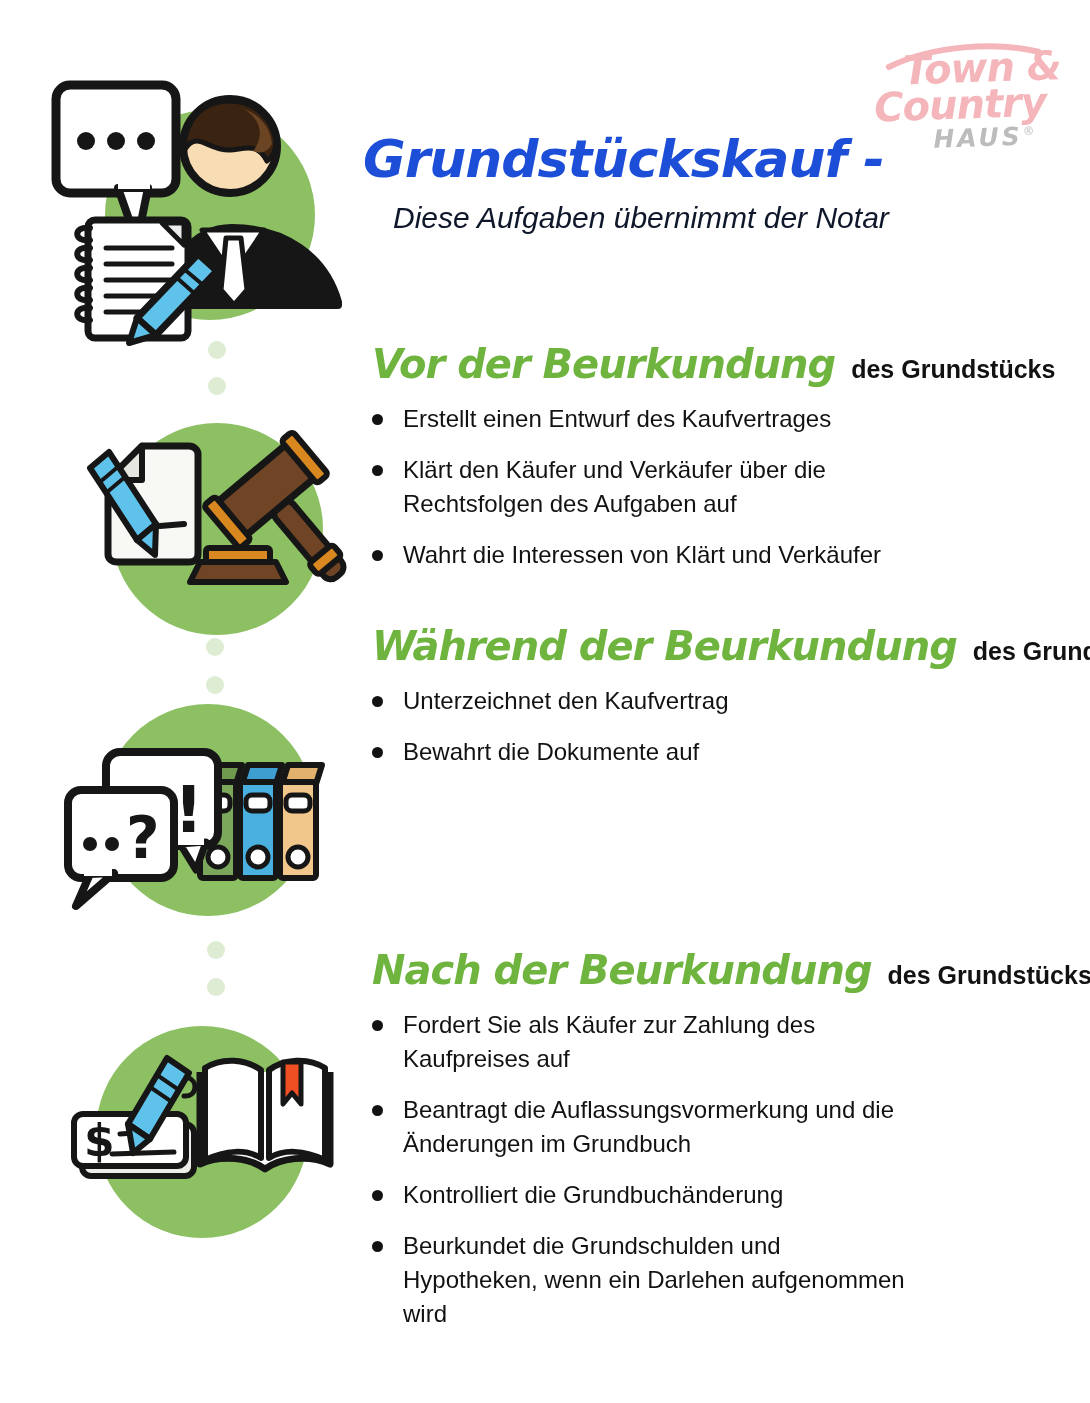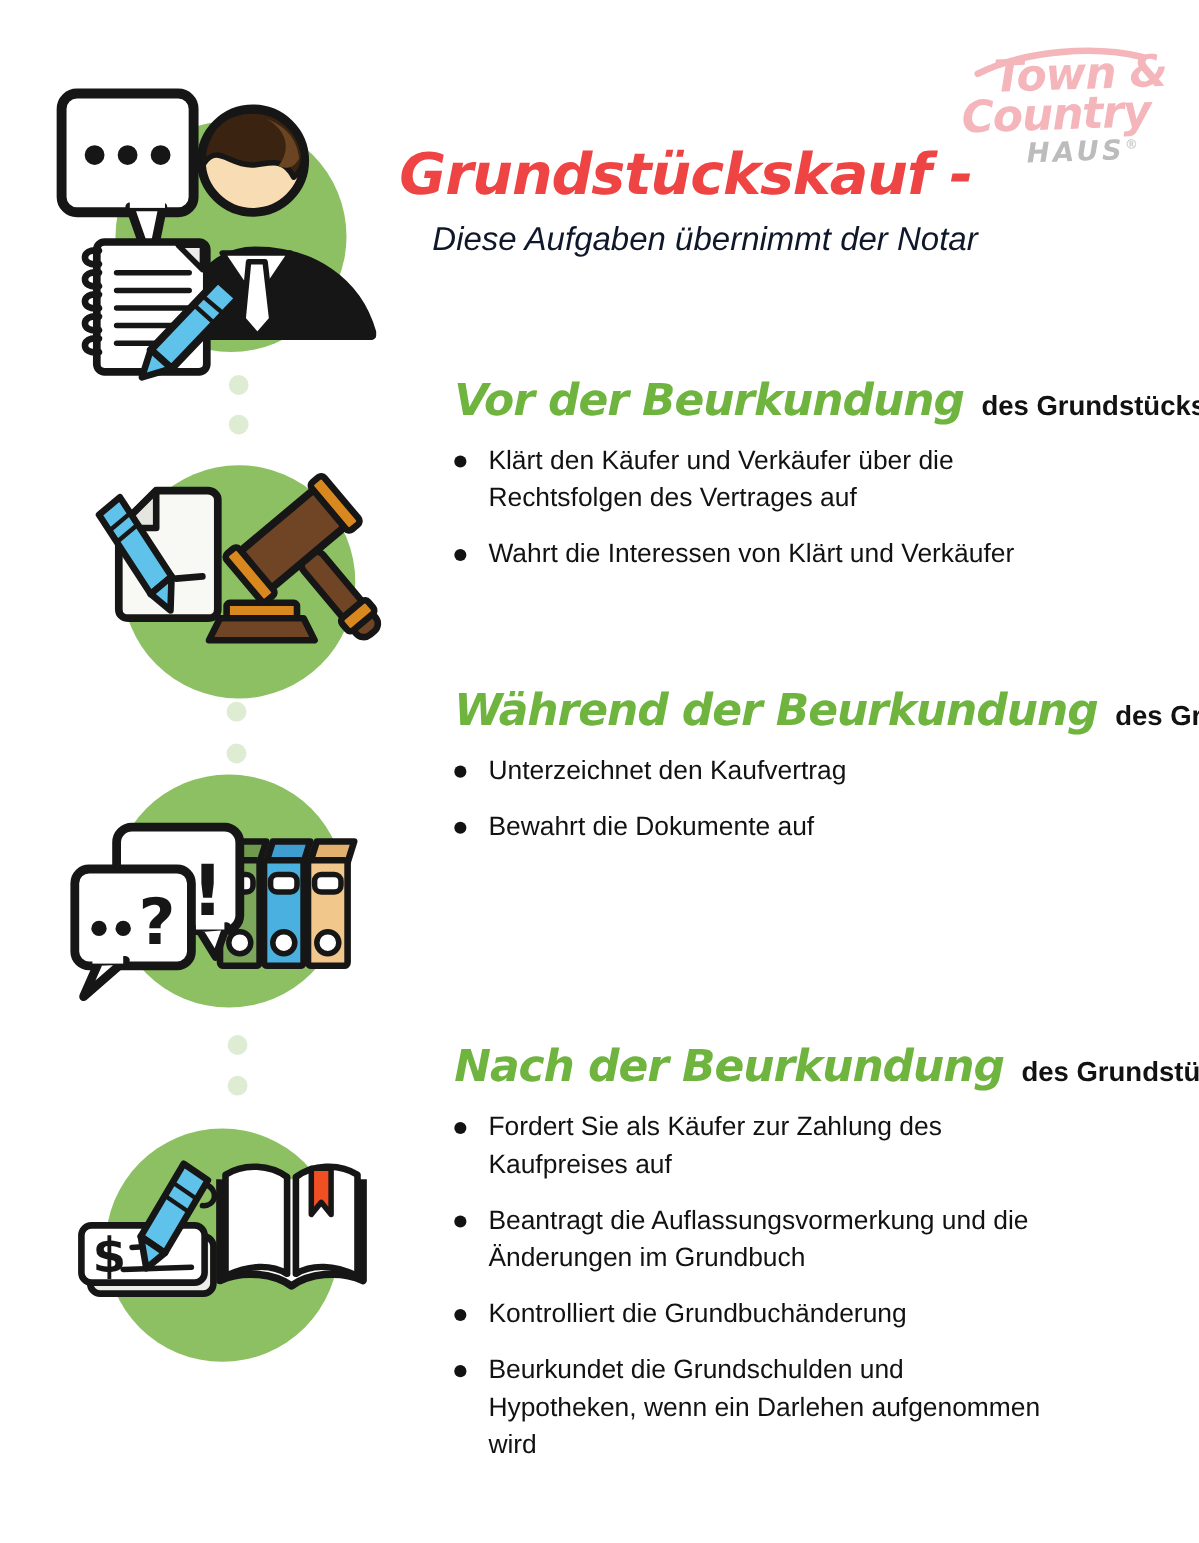--- a/index.html
+++ b/index.html
@@ -13,26 +13,26 @@
              font-size:40px; line-height:44px; letter-spacing:-1px; margin-left:36px; }
   .logo-l2 { font-family:"DejaVu Sans", sans-serif; font-style:italic; font-weight:700;
              font-size:40px; line-height:40px; letter-spacing:-1px; margin-left:6px; margin-top:-6px; }
   .logo-l3 { font-family:"DejaVu Sans", sans-serif; font-style:italic; font-weight:700;
              font-size:25px; line-height:26px; color:#bcbcbc; letter-spacing:3px; margin-left:64px; margin-top:-4px; }
   .reg { font-size:12px; color:#cfcfcf; vertical-align:super; letter-spacing:0; }
 
   
   .page-header { position:absolute; left:363px; top:122px; }
   .page-title { font-family:"DejaVu Sans", sans-serif; font-style:italic; font-weight:700;
-                font-size:52px; line-height:74px; letter-spacing:-1px; color:#ef4444; white-space:nowrap; }
+                font-size:52px; line-height:74px; letter-spacing:-1px; color:#1d4ed8; white-space:nowrap; }
   .page-subtitle { font-style:italic; font-size:30px; line-height:36px; color:#0f172a;
                    margin:4px 0 0 30px; white-space:nowrap; }
 
   
-  .section { position:absolute; left:372px; width:640px;margin-left:41px; }
+  .section { position:absolute; left:372px; width:640px; }
   .s1 { top:338px; } .s2 { top:620px; } .s3 { top:944px; }
   .section-heading { display:flex; align-items:baseline; gap:16px; margin-bottom:12px; }
   .heading-script { font-family:"DejaVu Sans", sans-serif; font-style:italic; font-weight:700;
                     font-size:40px; line-height:52px; letter-spacing:-1px; color:#6eb43e; white-space:nowrap; }
   .heading-suffix { font-weight:700; font-size:25px; color:#121212; white-space:nowrap; }
   ul.bullets { list-style:none; margin:0; padding:0; width:540px; }
   ul.bullets li { display:flex; gap:20px; margin-bottom:17px; font-size:24px; line-height:34px; color:#121212; }
   .bdot { flex:none; width:11px; height:11px; border-radius:50%; background:#121212; margin-top:12px; }
 
   
@@ -171,21 +171,25 @@
   </svg>
 
   <div class="section s1">
     <div class="section-heading">
       <span class="heading-script">Vor der Beurkundung</span>
       <span class="heading-suffix">des Grundstücks</span>
     </div>
     <ul class="bullets">
       <li>
           <span class="bdot"></span>
-          <span>Klärt den Käufer und Verkäufer über die Rechtsfolgen des Vertrages auf</span>
+          <span>Erstellt einen Entwurf des Kaufvertrages</span>
+        </li>
+      <li>
+          <span class="bdot"></span>
+          <span>Klärt den Käufer und Verkäufer über die Rechtsfolgen des Aufgaben auf</span>
         </li>
       <li>
           <span class="bdot"></span>
           <span>Wahrt die Interessen von Klärt und Verkäufer</span>
         </li>
     </ul>
   </div>
 
   <div class="section s2">
     <div class="section-heading">

